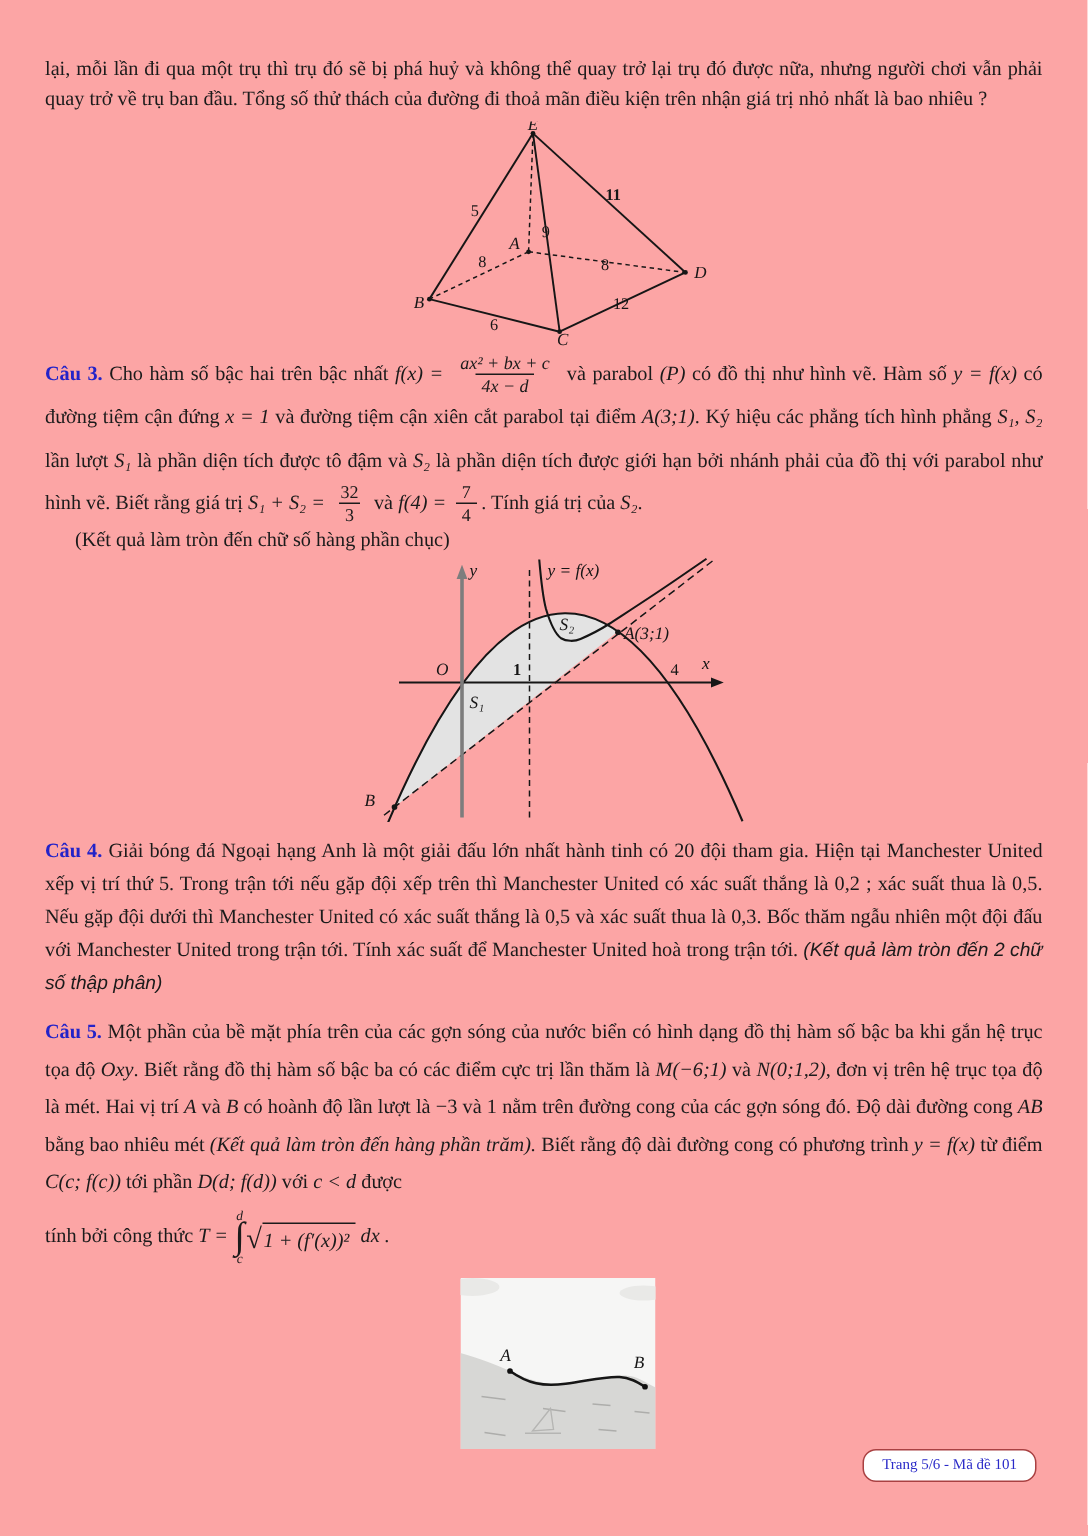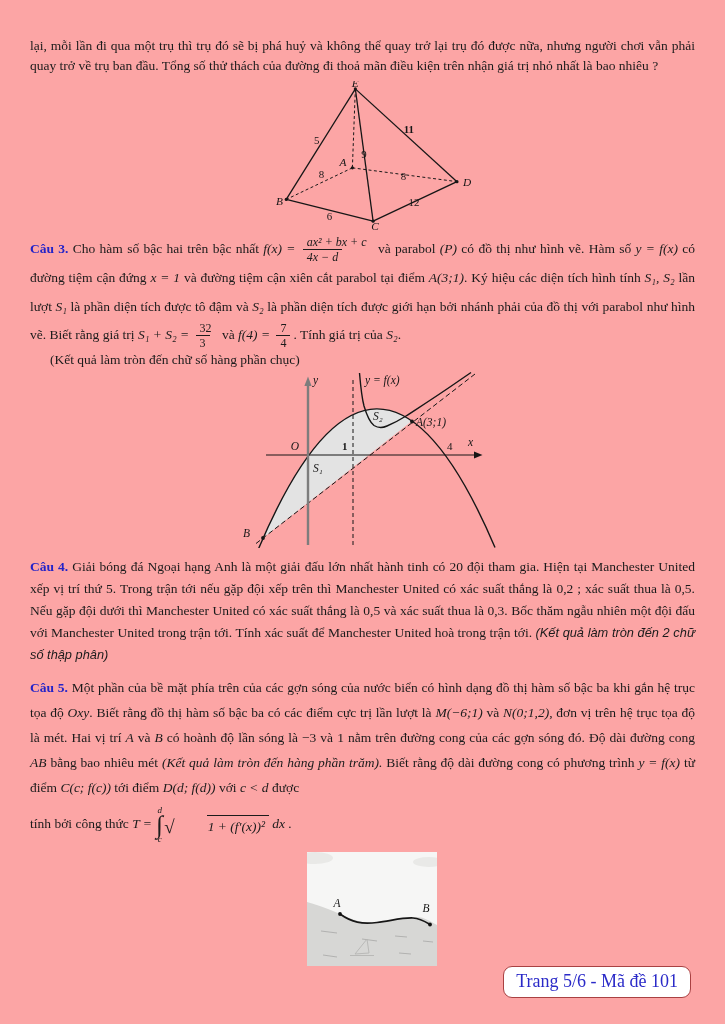--- a/index.html
+++ b/index.html
@@ -17,52 +17,52 @@
     font-family:"Liberation Serif","DejaVu Serif",serif;
     font-size:13.5px;
     overflow:hidden;
   }
   .inner{padding:36px 30px 0 30px;}
   p{margin:0;text-align:justify;}
   .qlabel{color:var(--blue);font-weight:bold;}
   .mi{font-style:italic;}
   
   .frac{
-    display:inline-flex;flex-direction:column;align-items:flex-start;
+    display:inline-flex;flex-direction:column;align-items:center;
     vertical-align:middle;margin:0 3px;font-size:12px;line-height:1.2;
   }
   .frac .num{padding:0 4px;}
   .frac .den{border-top:1px solid var(--ink);padding:0 4px;}
   
   .intgrp{display:inline-flex;flex-direction:column;align-items:center;
     vertical-align:middle;line-height:1;margin:0 1px;}
   .ilim{font-size:9px;font-style:italic;}
   .isign{font-size:25px;line-height:.8;}
   
   .sqrt{display:inline-flex;align-items:stretch;vertical-align:middle;}
   .sqrt .rad{font-size:19px;line-height:1;align-self:flex-end;}
-  .sqrt .radicand{border-top:1.2px solid var(--ink);padding:2px 4px 0 1px;margin-left:32px;}
+  .sqrt .radicand{border-top:1.2px solid var(--ink);padding:2px 4px 0 1px;}
   
   .intro{line-height:1.5;margin-bottom:4px;}
   .fig{display:block;}
   .fig-pyramid{margin:2px 0 0 238px;}
   .q3para{margin-top:4px;line-height:2.1;}
   .q3note{margin:0 0 0 20px;line-height:1.3;}
   .fig-graph{margin:2px 0 0 193px;}
   .q4para{margin-top:8px;line-height:1.62;}
   .note-sans{font-family:"Liberation Sans","DejaVu Sans",sans-serif;
     font-style:italic;font-size:12.8px;}
   .q5para{margin-top:10px;line-height:1.85;}
   .formula-line{margin-top:6px;line-height:1.4;}
   .fig-wave{margin:8px 0 0 277px;}
   .footer-box{
     position:absolute;top:966px;right:34px;
     border:1.6px solid #a94142;border-radius:9px;
     padding:4px 12px 5px 12px;
-    color:#2a2ac8;font-size:18px;white-space:nowrap;
+    color:#2a2ac8;font-size:10px;white-space:nowrap;
     background:#fff;
     text-align:right;
   }
   svg text{font-family:"Liberation Serif","DejaVu Serif",serif;fill:#161616;}
   svg .lab{font-style:italic;font-size:11.5px;}
   svg .num{font-size:11px;}
   svg .bold{font-weight:bold;}
 </style>
 </head>
 <body>
@@ -116,21 +116,21 @@
           <span class="num mi">ax² + bx + c</span>
           <span class="den mi">4x − d</span>
         </span>
       <span>và parabol</span>
       <span class="mi">(P)</span>
       <span>có đồ thị như hình vẽ. Hàm số</span>
       <span class="mi">y = f(x)</span>
       <span>có đường tiệm cận đứng</span>
       <span class="mi">x = 1</span>
       <span>và đường tiệm cận xiên cắt parabol tại điểm</span>
-      <span class="mi">A(3;1)</span><span>. Ký hiệu các diện tích hình tính</span>
+      <span class="mi">A(3;1)</span><span>. Ký hiệu các phẳng tích hình phẳng</span>
       <span class="mi">S₁, S₂</span>
       <span>lần lượt</span>
       <span class="mi">S₁</span>
       <span>là phần diện tích được tô đậm và</span>
       <span class="mi">S₂</span>
       <span>là phần diện tích được giới hạn bởi nhánh phải của đồ thị với parabol như hình vẽ. Biết rằng giá trị</span>
       <span class="mi">S₁ + S₂ =</span>
       <span class="frac">
           <span class="num">32</span>
           <span class="den">3</span>
@@ -173,38 +173,38 @@
 
     <p class="q4para">
       <b class="qlabel">Câu 4.</b>
       <span>Giải bóng đá Ngoại hạng Anh là một giải đấu lớn nhất hành tinh có 20 đội tham gia. Hiện tại Manchester United xếp vị trí thứ 5. Trong trận tới nếu gặp đội xếp trên thì Manchester United có xác suất thắng là 0,2 ; xác suất thua là 0,5. Nếu gặp đội dưới thì Manchester United có xác suất thắng là 0,5 và xác suất thua là 0,3. Bốc thăm ngẫu nhiên một đội đấu với Manchester United trong trận tới. Tính xác suất để Manchester United hoà trong trận tới.</span>
       <span class="note-sans">(Kết quả làm tròn đến 2 chữ số thập phân)</span>
     </p>
 
     <p class="q5para">
       <b class="qlabel">Câu 5.</b>
       <span>Một phần của bề mặt phía trên của các gợn sóng của nước biển có hình dạng đồ thị hàm số bậc ba khi gắn hệ trục tọa độ</span>
-      <span class="mi">Oxy</span><span>. Biết rằng đồ thị hàm số bậc ba có các điểm cực trị lần lượt là</span>
+      <span class="mi">Oxy</span><span>. Biết rằng đồ thị hàm số bậc ba có các điểm cực trị lần thăm là</span>
       <span class="mi">M(−6;1)</span>
       <span>và</span>
       <span class="mi">N(0;1,2)</span><span>, đơn vị trên hệ trục tọa độ là mét. Hai vị trí</span>
       <span class="mi">A</span>
       <span>và</span>
       <span class="mi">B</span>
-      <span>có hoành độ lần sóng là</span>
+      <span>có hoành độ lần lượt là</span>
       <span>−3</span>
       <span>và 1 nằm trên đường cong của các gợn sóng đó. Độ dài đường cong</span>
       <span class="mi">AB</span>
       <span>bằng bao nhiêu mét</span>
       <span class="mi">(Kết quả làm tròn đến hàng phần trăm).</span>
       <span>Biết rằng độ dài đường cong có phương trình</span>
       <span class="mi">y = f(x)</span>
       <span>từ điểm</span>
       <span class="mi">C(c; f(c))</span>
-      <span>tới điểm</span>
+      <span>tới phần</span>
       <span class="mi">D(d; f(d))</span>
       <span>với</span>
       <span class="mi">c &lt; d</span>
       <span>được</span>
     </p>
 
     <p class="formula-line">
       <span>tính bởi công thức</span>
       <span class="mi">T =</span>
       <span class="intgrp">

